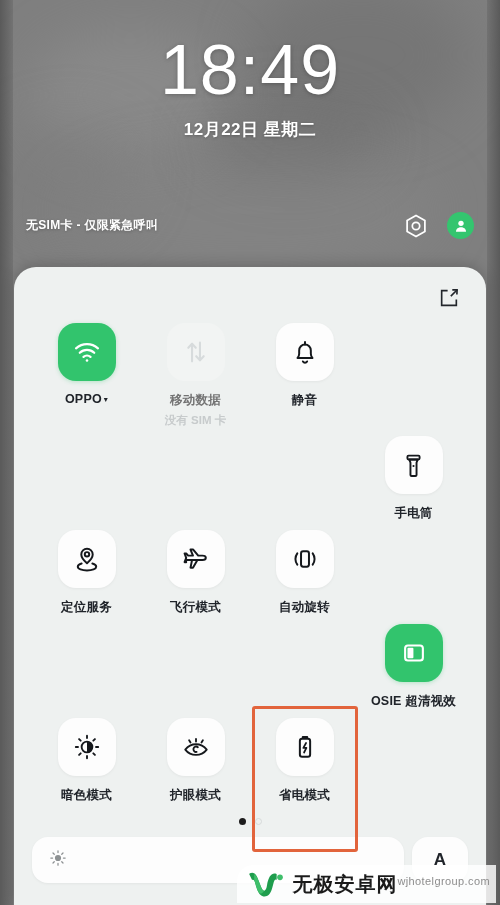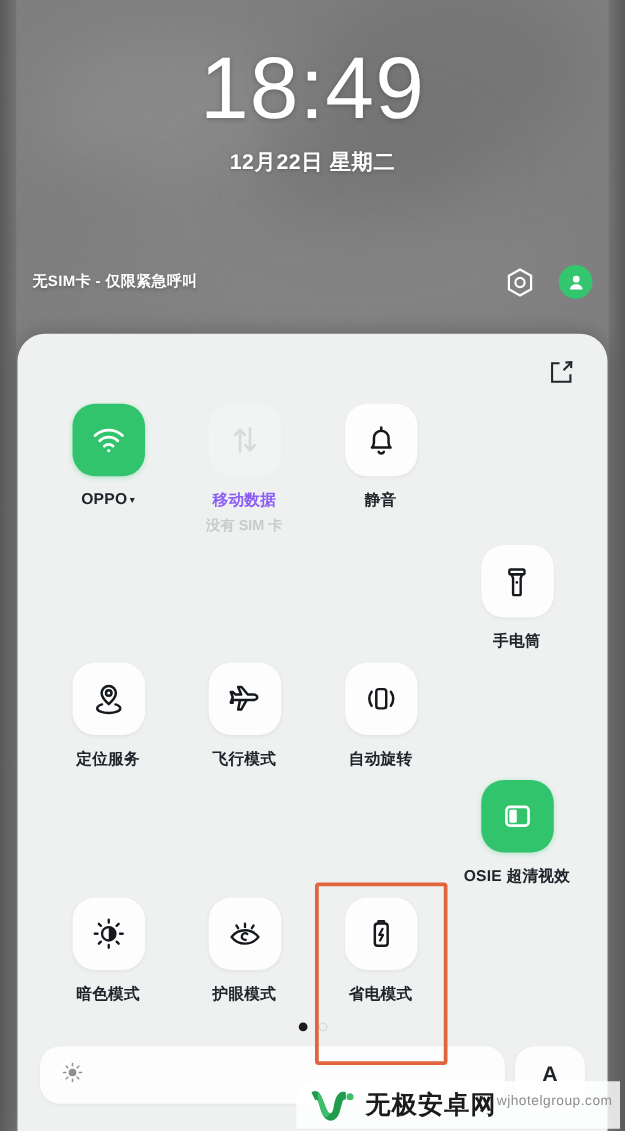--- a/index.html
+++ b/index.html
@@ -104,21 +104,21 @@
   .tile-icon.off-dim { background: #f2f4f3; box-shadow: none; }
   .tile-label {
     margin-top: 11px; font-size: 12.5px; color: #20242a; font-weight: 700;
     white-space: nowrap; letter-spacing: .2px;
   }
   .tile-label .caret { font-size: 8px; vertical-align: middle; margin-left: 2px; }
   .tile-sub {
     margin-top: 4px; font-size: 11.5px; color: #c7cbcc; font-weight: 700;
     white-space: nowrap;
   }
-  .tile.dim .tile-label { color: #8b5cf6; }
+  .tile.dim .tile-label { color: #737373; }
   .row-pad { height: 34px; }
 
   
   .tile.highlight::after {
     content: "";
     position: absolute;
     left: 50%; transform: translateX(-50%);
     top: -8px; width: 100px; height: 140px;
     border: 3px solid #e2643c;
     border-radius: 3px;

